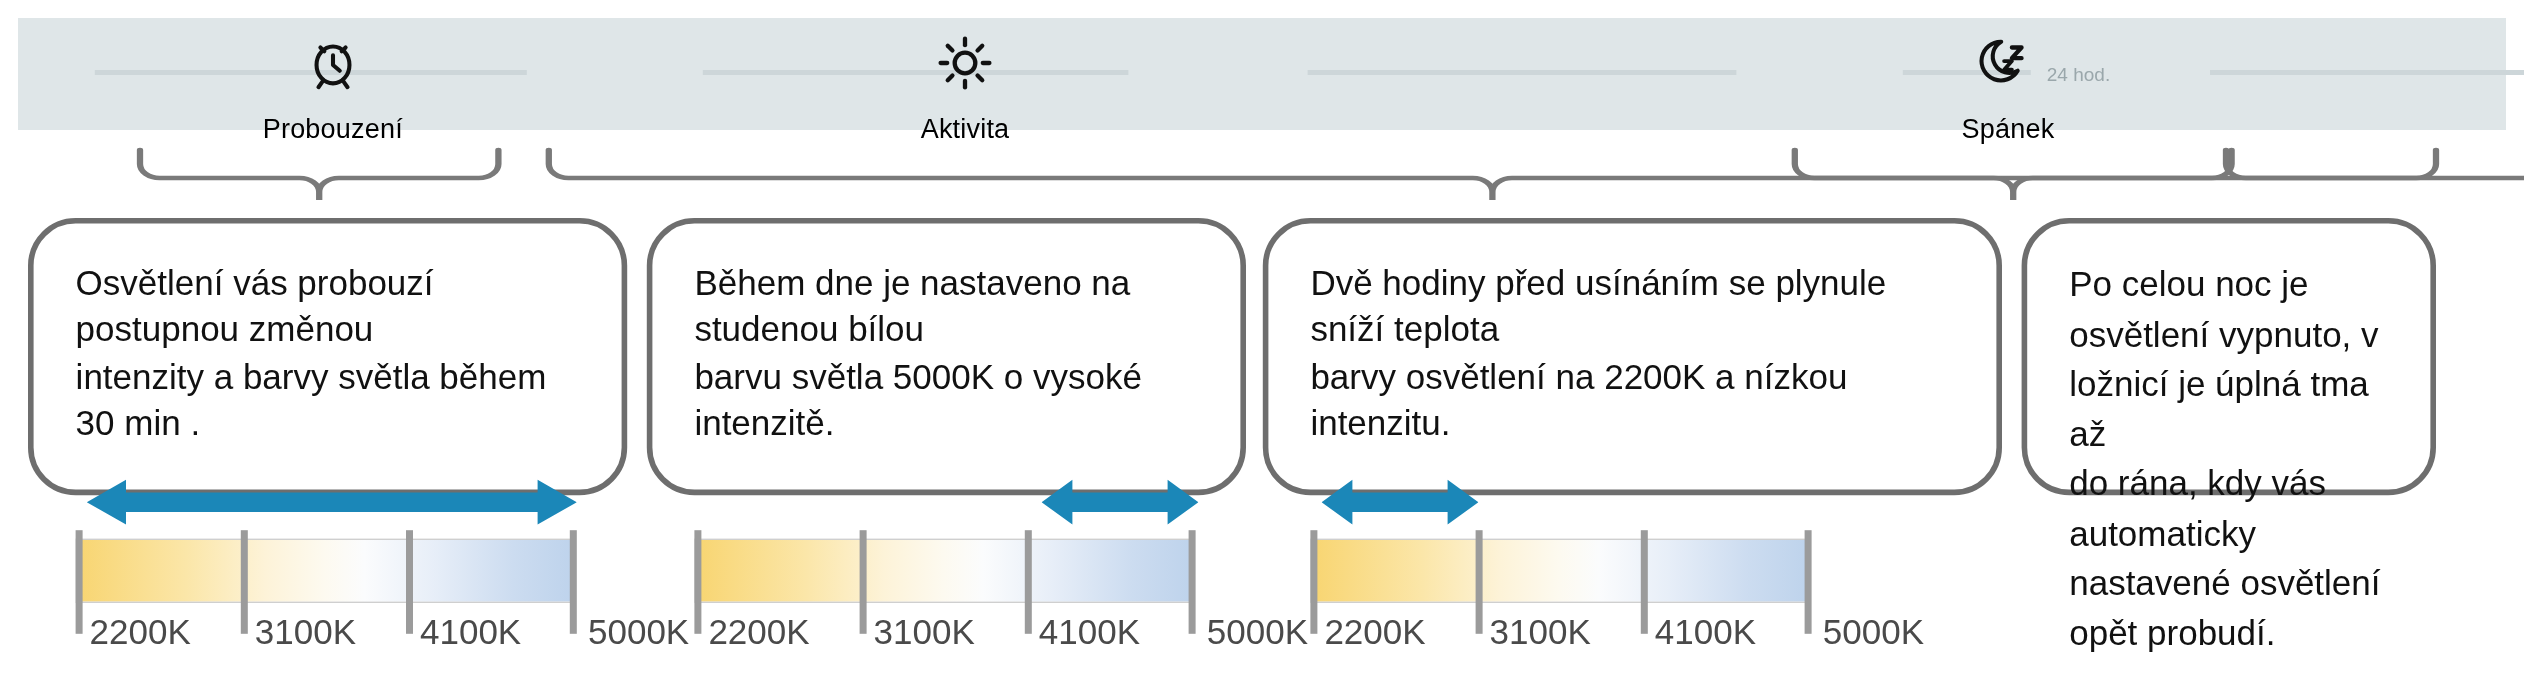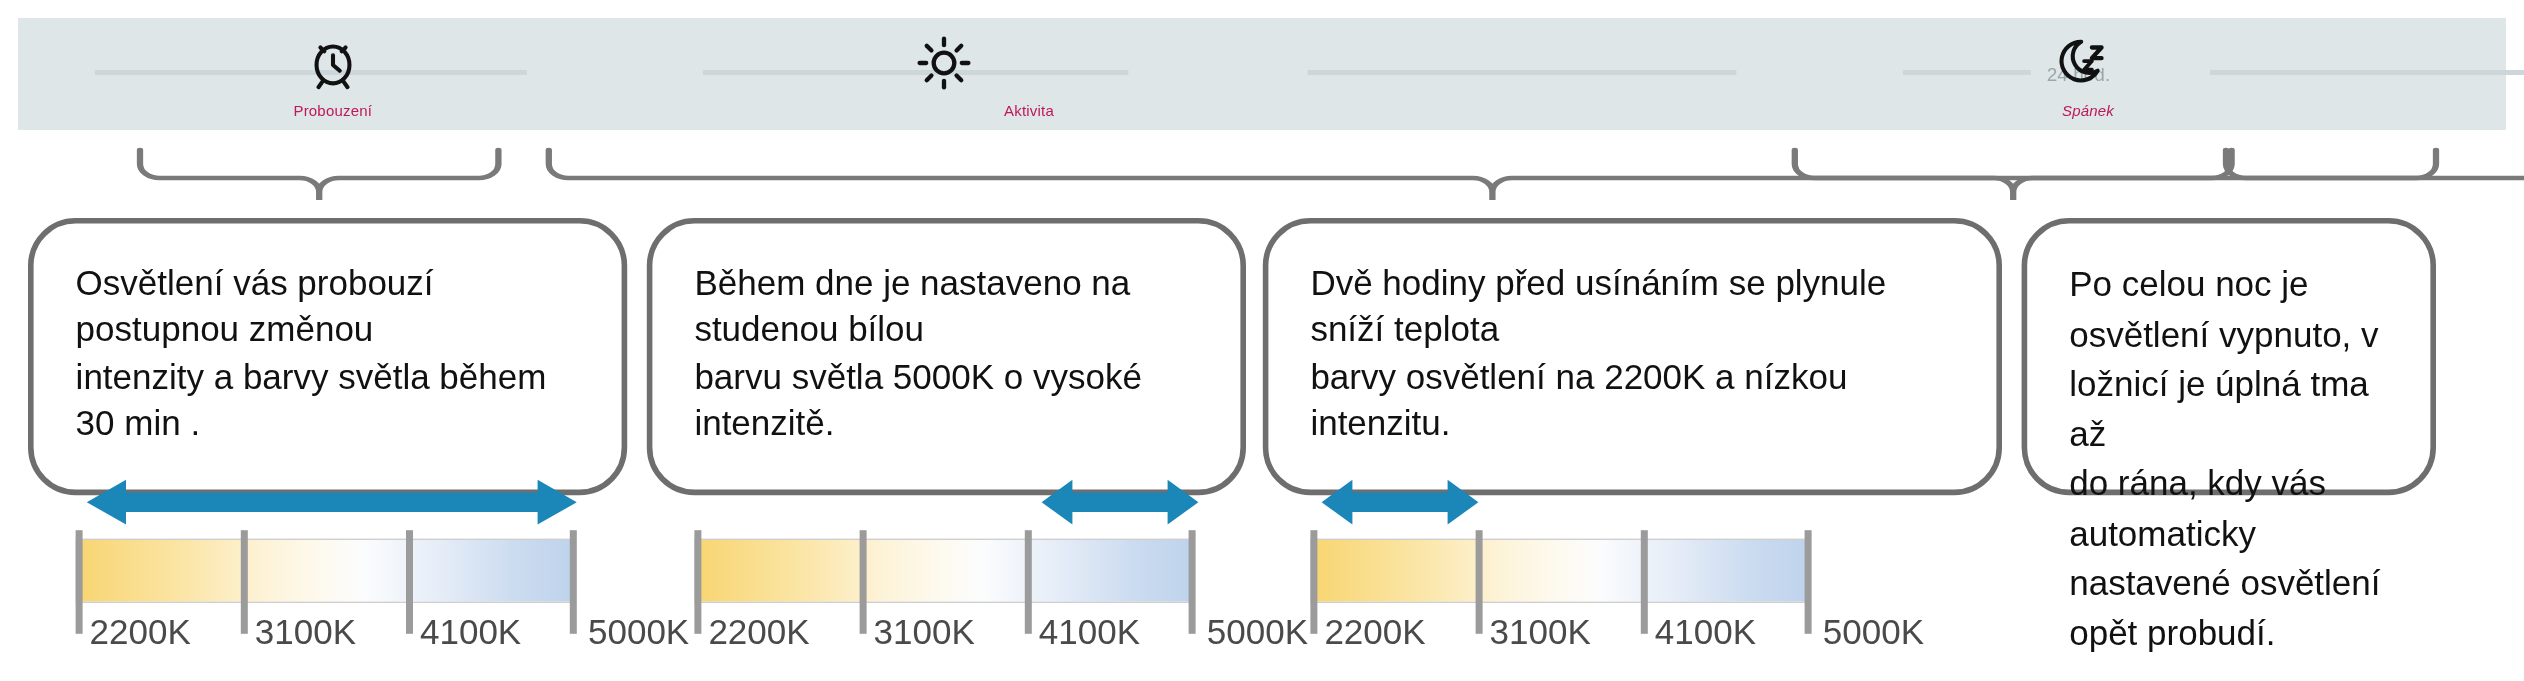--- a/index.html
+++ b/index.html
@@ -43,23 +43,23 @@
     width: 220px;
     text-align: center;
   }
   .stage-icon {
     height: 62px;
     display: flex;
     align-items: center;
     justify-content: center;
   }
   .stage-label {
-    margin-top: 8px;
-    font-size: 15px;
-    color: #be185d;
+    margin-top: 20px;
+    font-size: 27px;
+    color: #000000;
     letter-spacing: 0.2px;
   }
   .duration-note {
     position: absolute;
     top: 46px;
     font-size: 19px;
     color: #9aa7ab;
     white-space: nowrap;
   }
 
@@ -174,39 +174,39 @@
         <path d="M32 24 v10 l7 6"></path>
         <path d="M19 16 l4 4"></path>
         <path d="M45 16 l-4 4"></path>
         <path d="M22 50 l-5 7"></path>
         <path d="M42 50 l5 7"></path>
       </svg>
     </div>
     <div class="stage-label">Probouzení</div>
   </div>
 
-  <div class="stage" style="left: 816px; text-align: right;">
+  <div class="stage" style="left: 837px;">
     <div class="stage-icon">
       <svg width="60" height="60" viewBox="0 0 64 64" fill="none" stroke="#111" stroke-width="4.6" stroke-linecap="round">
         <circle cx="32" cy="32" r="11"></circle>
         <path d="M32 6 v7"></path>
           <path d="M32 51 v7"></path>
         <path d="M6 32 h7"></path>
           <path d="M51 32 h7"></path>
         <path d="M13.6 13.6 l5 5"></path>
           <path d="M45.4 45.4 l5 5"></path>
         <path d="M50.4 13.6 l-5 5"></path>
           <path d="M18.6 45.4 l-5 5"></path>
       </svg>
     </div>
     <div class="stage-label">Aktivita</div>
   </div>
 
 
-  <div class="stage" style="left: 1960px; font-style: italic;">
+  <div class="stage" style="left: 1880px;">
     <div class="stage-icon">
       <svg width="62" height="62" viewBox="0 0 64 64" fill="none" stroke="#111" stroke-width="4.2" stroke-linecap="round" stroke-linejoin="round">
         <path d="M42 40 A20 20 0 1 1 25 10 A16 16 0 0 0 42 40 Z"></path>
         <path d="M36 16 h10 l-10 11 h10" stroke-width="4.4"></path>
         <path d="M28 30 h8 l-8 9 h8" stroke-width="4.0"></path>
       </svg>
     </div>
     <div class="stage-label">Spánek</div>
   </div>
 </div>

